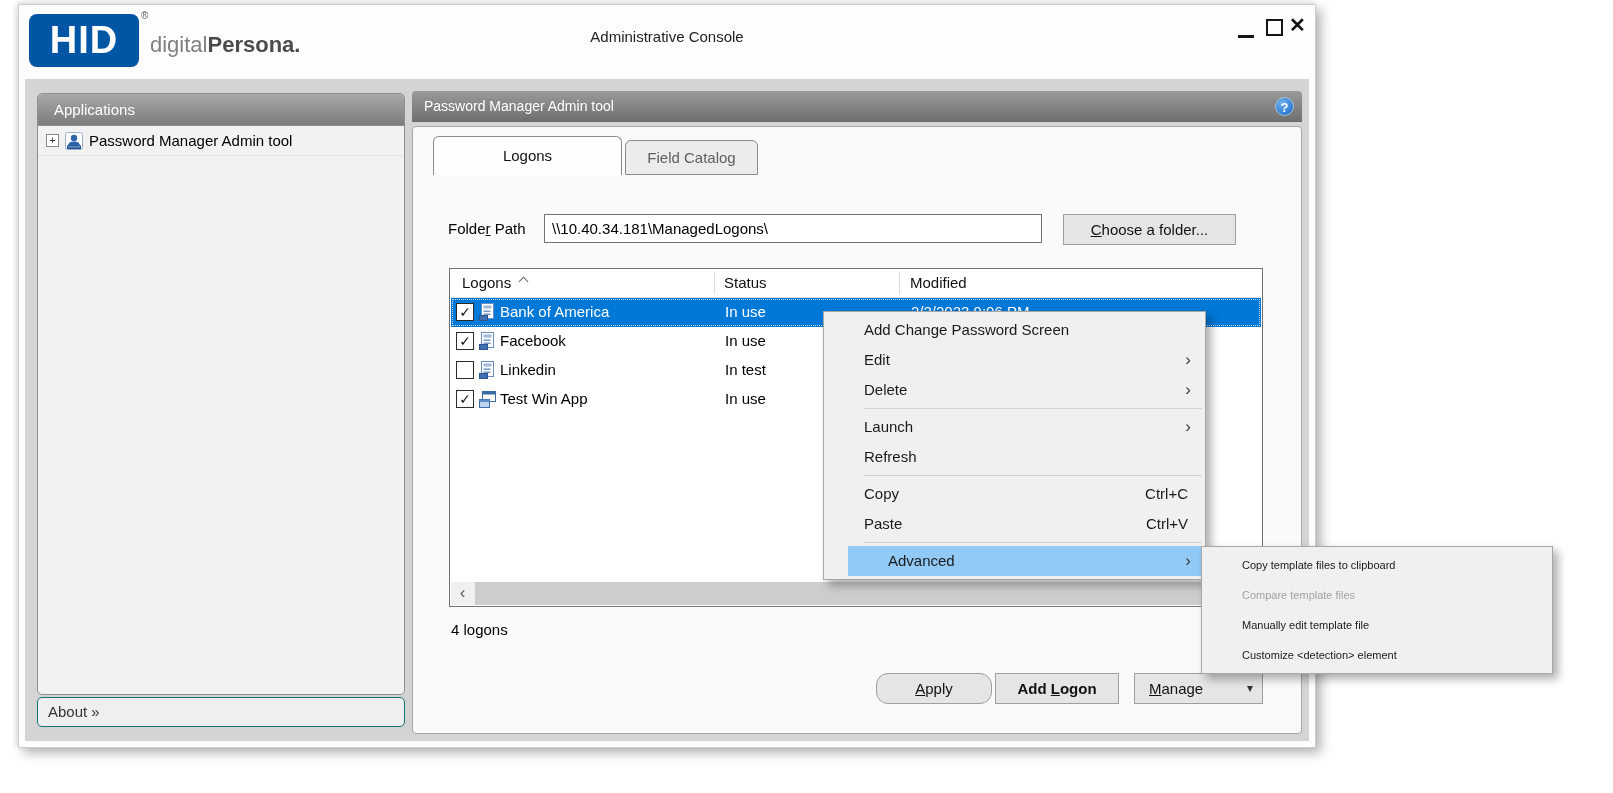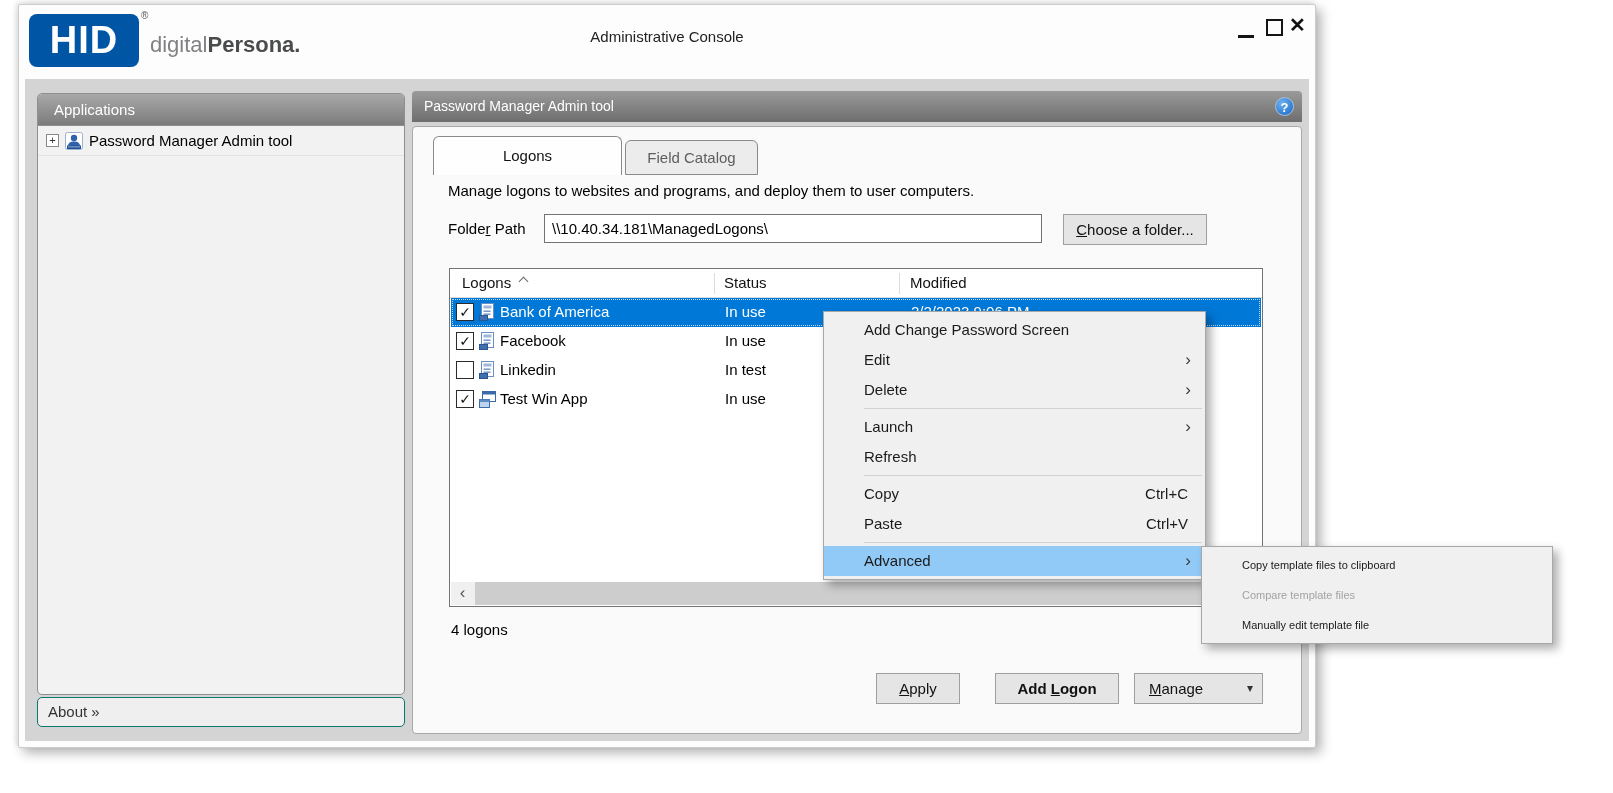--- a/index.html
+++ b/index.html
@@ -59,22 +59,22 @@
                   text-align:center; line-height:33px; z-index:2; cursor:pointer; }
 
   .desc { position:absolute; left:429px; top:177px; font-size:15px; color:#000; }
   .folder-label { position:absolute; left:429px; top:215px; font-size:15px; color:#000; }
   .mn { text-decoration:underline; }
   .folder-input { position:absolute; left:525px; top:209px; width:498px; height:29px;
                   border:1px solid #737373; font-size:15px; padding:0 7px; background:#fff;
                   color:#000; font-family:"Liberation Sans", sans-serif; }
   .btn { position:absolute; background:#e5e5e5; border:1px solid #9f9f9f; font-size:15px; color:#111;
          text-align:center; line-height:29px; cursor:pointer; }
-  .btn-choose { left:1044px; top:209px; width:144px; height:31px; }
-  .btn-apply  { left:857px;  top:668px; width:84px; height:31px; }
+  .btn-choose { left:1044px; top:209px; width:173px; height:31px; }
+  .btn-apply  { left:857px;  top:668px; width:116px; height:31px;border-radius:12px; }
   .btn-add    { left:976px;  top:668px; width:124px; height:31px;font-weight:bold; }
   .btn-manage { left:1115px; top:668px; width:129px; height:31px; text-align:left; padding-left:14px; }
   .dd-arrow { position:absolute; right:9px; top:0; font-size:12px; color:#333; }
 
   
   .table { position:absolute; left:430px; top:263px; width:814px; height:339px; background:#fff;
            border:1px solid #737373; z-index:1; }
   .thead { position:absolute; left:0; right:0; top:0; height:29px; background:#fff;
            border-bottom:1px solid #dcdcdc; }
   .th { position:absolute; top:5px; font-size:15px; color:#111; cursor:pointer; }
@@ -99,21 +99,21 @@
 
   .count-label { position:absolute; left:432px; top:616px; font-size:15px; color:#000; }
 
   
   .cmenu { position:absolute; left:804px; top:306px; width:383px; background:#f0f0f0;
            border:1px solid #a7a7a7; box-shadow:5px 5px 9px rgba(0,0,0,.32); padding:3px 0; z-index:10; }
   .mi { position:relative; height:30px; line-height:30px; padding-left:40px; font-size:15px;
         color:#1a1a1a; cursor:pointer; }
   .mi .sub-arrow { position:absolute; right:14px; top:0; font-size:17px; color:#3a3a3a; }
   .mi .shortcut { position:absolute; right:17px; top:0; font-size:15px; color:#1a1a1a; }
-  .mi.highlight { background:#91c9f7; }
+  .mi.highlight { background:#91c9f7;margin-left:24px; }
   .menu-sep { height:1px; background:#d2d2d2; margin:3px 3px 3px 40px; }
 
   .smenu { position:absolute; left:1182px; top:541px; width:352px; background:#f0f0f0;
            border:1px solid #a7a7a7; box-shadow:5px 5px 9px rgba(0,0,0,.32); padding:3px 0; z-index:11; }
   .smi { height:30px; line-height:30px; padding-left:40px; font-size:11px; color:#1a1a1a; cursor:pointer; }
   .smi.disabled { color:#a2a2a2; cursor:default; }
 </style>
 </head>
 <body>
 
@@ -148,21 +148,20 @@
 
     <div class="panel-header">
       <span>Password Manager Admin tool</span>
       <span class="help-icon">?</span>
     </div>
     <div class="panel"></div>
 
     <div class="tab-active">Logons</div>
     <div class="tab-inactive">Field Catalog</div>
 
-    <div class="desc">Manage logons to websites and programs, and deploy them to user computers.</div>
 
     <div class="folder-label"><span>Folde</span><span class="mn">r</span><span> Path</span></div>
     <input class="folder-input" type="text" value="\\10.40.34.181\ManagedLogons\" style="">
     <div class="btn btn-choose"><span class="mn">C</span><span>hoose a folder...</span></div>
 
     <div class="table">
       <div class="thead">
         <span class="th th-logons">Logons</span>
         <span class="sort-icon"></span>
         <span class="th th-status">Status</span>
@@ -249,16 +248,17 @@
       <div class="mi"><span>Copy</span><span class="shortcut">Ctrl+C</span></div>
       <div class="mi"><span>Paste</span><span class="shortcut">Ctrl+V</span></div>
       <div class="menu-sep"></div>
       <div class="mi highlight"><span>Advanced</span><span class="sub-arrow">›</span></div>
     </div>
 
     <div class="smenu">
       <div class="smi">Copy template files to clipboard</div>
       <div class="smi disabled">Compare template files</div>
       <div class="smi">Manually edit template file</div>
+      <div class="smi">Customize &lt;detection&gt; element</div>
     </div>
 
   </div>
 </div>
 
 </body></html>

